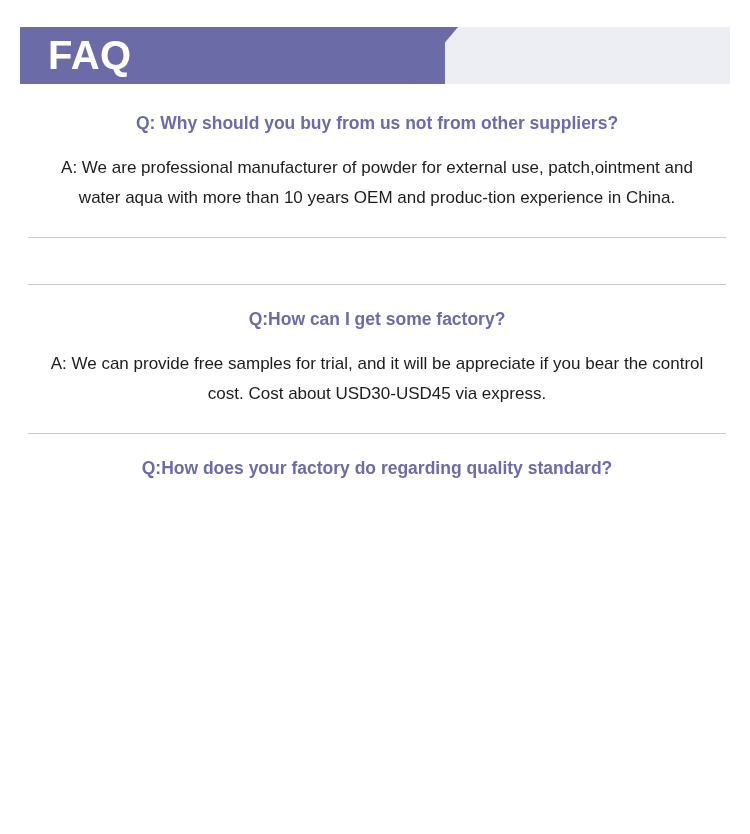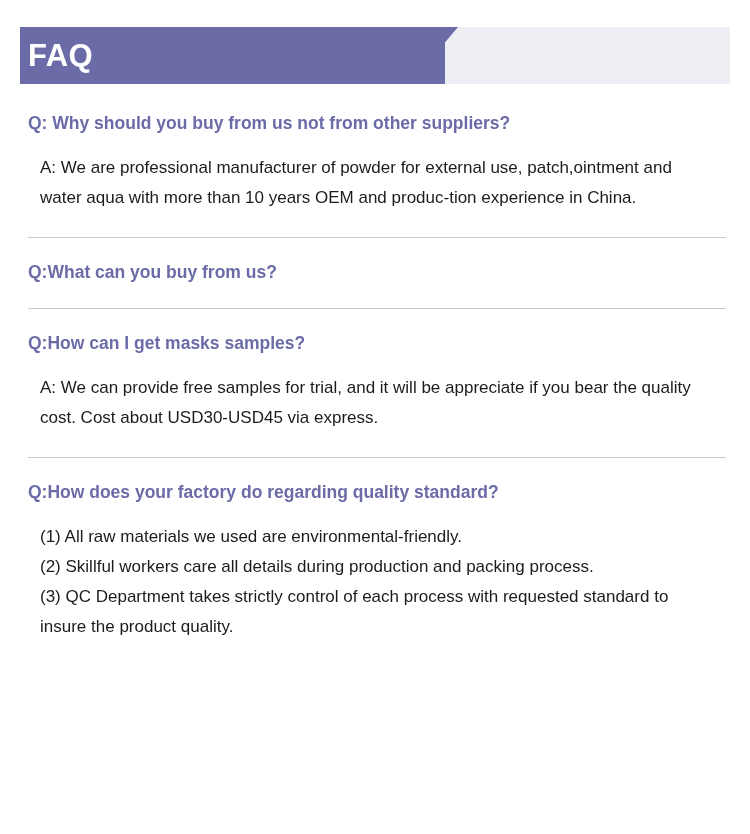--- a/index.html
+++ b/index.html
@@ -47,33 +47,34 @@
     position: absolute;
     left: 410px;
     top: 0;
     width: 0;
     height: 0;
     border-top: 57px solid #6b6ba8;
     border-right: 48px solid transparent;
   }
   .header-title {
     position: absolute;
-    left: 28px;
+    left: 48px;
     top: 0;
     height: 72px;
     line-height: 57px;
     color: #ffffff;
-    font-size: 31px;
+    font-size: 40px;
     font-weight: bold;
     letter-spacing: 0.5px;
   }
 
   
   .content {
     padding: 0 24px 0 28px;
+    text-align: center;
   }
   .qa-block {
     padding-top: 22px;
   }
   .qa-block.first {
     padding-top: 27px;
   }
   .question {
     color: #6b6ba8;
     font-size: 17.5px;
@@ -109,31 +110,27 @@
 
   <div class="content">
 
     <div class="qa-block first">
       <p class="question">Q: Why should you buy from us not from other suppliers?</p>
       <p class="answer">A: We are professional manufacturer of powder for external use, patch,ointment and water aqua with more than 10 years OEM and produc-tion experience in China.</p>
     </div>
     <hr class="divider">
 
     <div class="qa-block">
-      <p class="question">Q:What can you buy from us?</p>
     </div>
     <hr class="divider">
 
     <div class="qa-block">
-      <p class="question">Q:How can I get masks samples?</p>
-      <p class="answer">A: We can provide free samples for trial, and it will be appreciate if you bear the quality cost. Cost about USD30-USD45 via express.</p>
+      <p class="question">Q:How can I get some factory?</p>
+      <p class="answer">A: We can provide free samples for trial, and it will be appreciate if you bear the control cost. Cost about USD30-USD45 via express.</p>
     </div>
     <hr class="divider">
 
     <div class="qa-block">
       <p class="question">Q:How does your factory do regarding quality standard?</p>
-      <p class="answer">(1) All raw materials we used are environmental-friendly.
-(2) Skillful workers care all details during production and packing process.
-(3) QC Department takes strictly control of each process with requested standard to insure the product quality.</p>
     </div>
 
   </div>
 </div>
 
 </body></html>

